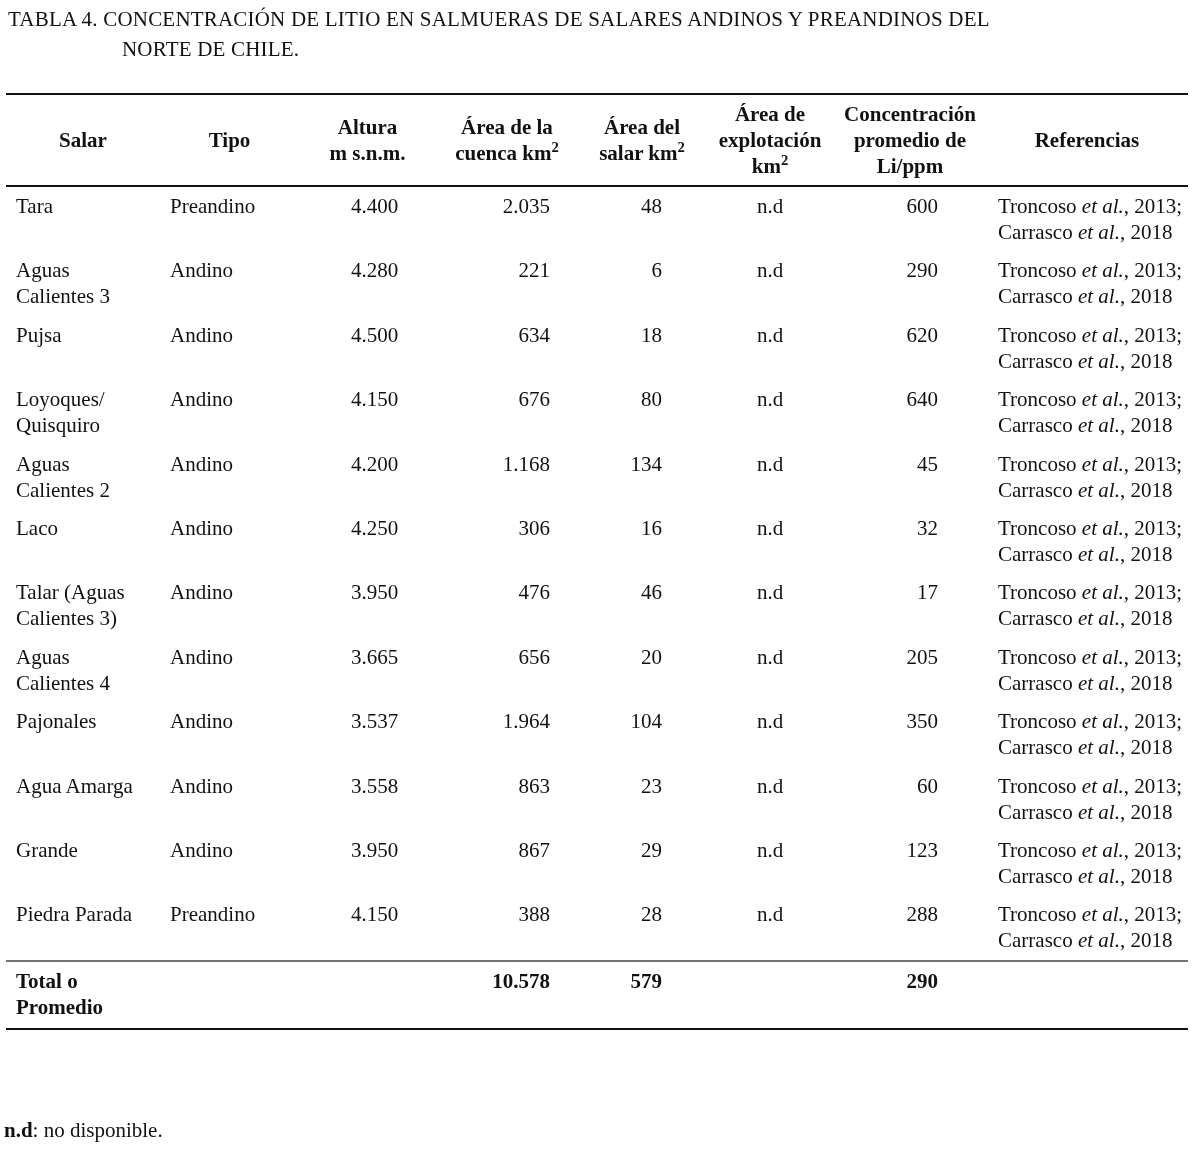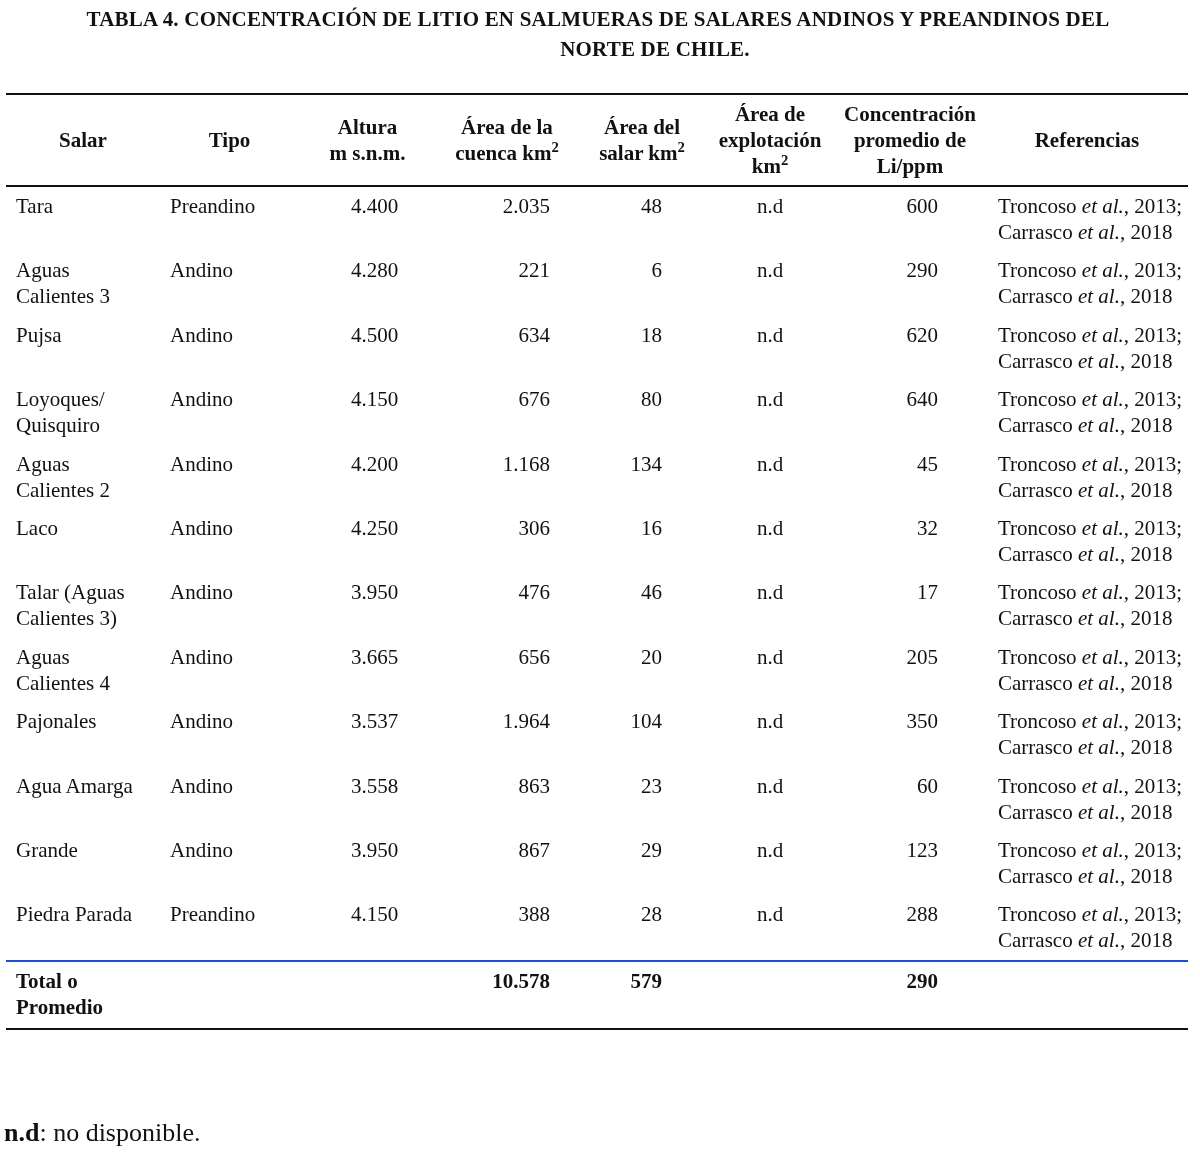--- a/index.html
+++ b/index.html
@@ -2,46 +2,46 @@
 <html><head>
 <meta charset="utf-8">
 <style>
   html, body { margin: 0; padding: 0; background: #ffffff; }
   body {
     width: 1200px; height: 1153px; position: relative; overflow: hidden;
     font-family: "Liberation Serif", "DejaVu Serif", serif; color: #111;
   }
   .caption {
     position: absolute; left: 8px; top: 4px; width: 1180px;
-    font-weight: bold; font-size: 21px; line-height: 30px; letter-spacing: 0.2px; text-align: center;
+    font-weight: normal; font-size: 21px; line-height: 30px; letter-spacing: 0.2px;
   }
   .caption .l2 { display: block; padding-left: 114px; }
   table {
     position: absolute; left: 6px; top: 93px; width: 1182px;
     border-collapse: collapse; font-size: 21px;
   }
   thead tr { border-top: 2px solid #111; border-bottom: 2px solid #111; }
   thead th {
     font-weight: bold; text-align: center; vertical-align: middle;
     line-height: 26px; padding: 6px 4px; height: 76px;
   }
   tbody td { vertical-align: top; line-height: 26px; padding: 6px 4px 0 4px; height: 58.4px; }
-  tbody tr.total { border-top: 2px solid #1d4ed8; border-bottom: 2px solid #111; margin-top: 16px; }
+  tbody tr.total { border-top: 2px solid #737373; border-bottom: 2px solid #111; margin-top: 16px; }
   tbody tr.total td { font-weight: bold; height: 56px; padding-bottom: 4px; }
   td.c-salar { padding-left: 10px; width: 140px; }
   td.c-tipo { padding-left: 10px; width: 125px; }
   td.c-alt { padding-left: 18px; width: 115px; text-align: center; }
   td.c-cuenca { text-align: right; padding-right: 28px; width: 110px; }
   td.c-salar-area { text-align: right; padding-right: 44px; width: 80px; }
   td.c-explot { text-align: center; width: 120px; }
   td.c-conc { text-align: right; padding-right: 48px; width: 100px; }
   td.c-ref { padding-left: 12px; }
   em { font-style: italic; }
   .footnote {
-    position: absolute; left: 4px; top: 1118px; font-size: 26px;
+    position: absolute; left: 4px; top: 1118px; font-size: 21px;
   }
   .footnote b { font-weight: bold; }
   sup { font-size: 0.7em; line-height: 0; }
 </style>
 </head>
 <body>
 
 <div class="caption">
   <span>TABLA 4. CONCENTRACIÓN DE LITIO EN SALMUERAS DE SALARES ANDINOS Y PREANDINOS DEL</span>
   <span class="l2">NORTE DE CHILE.</span>

